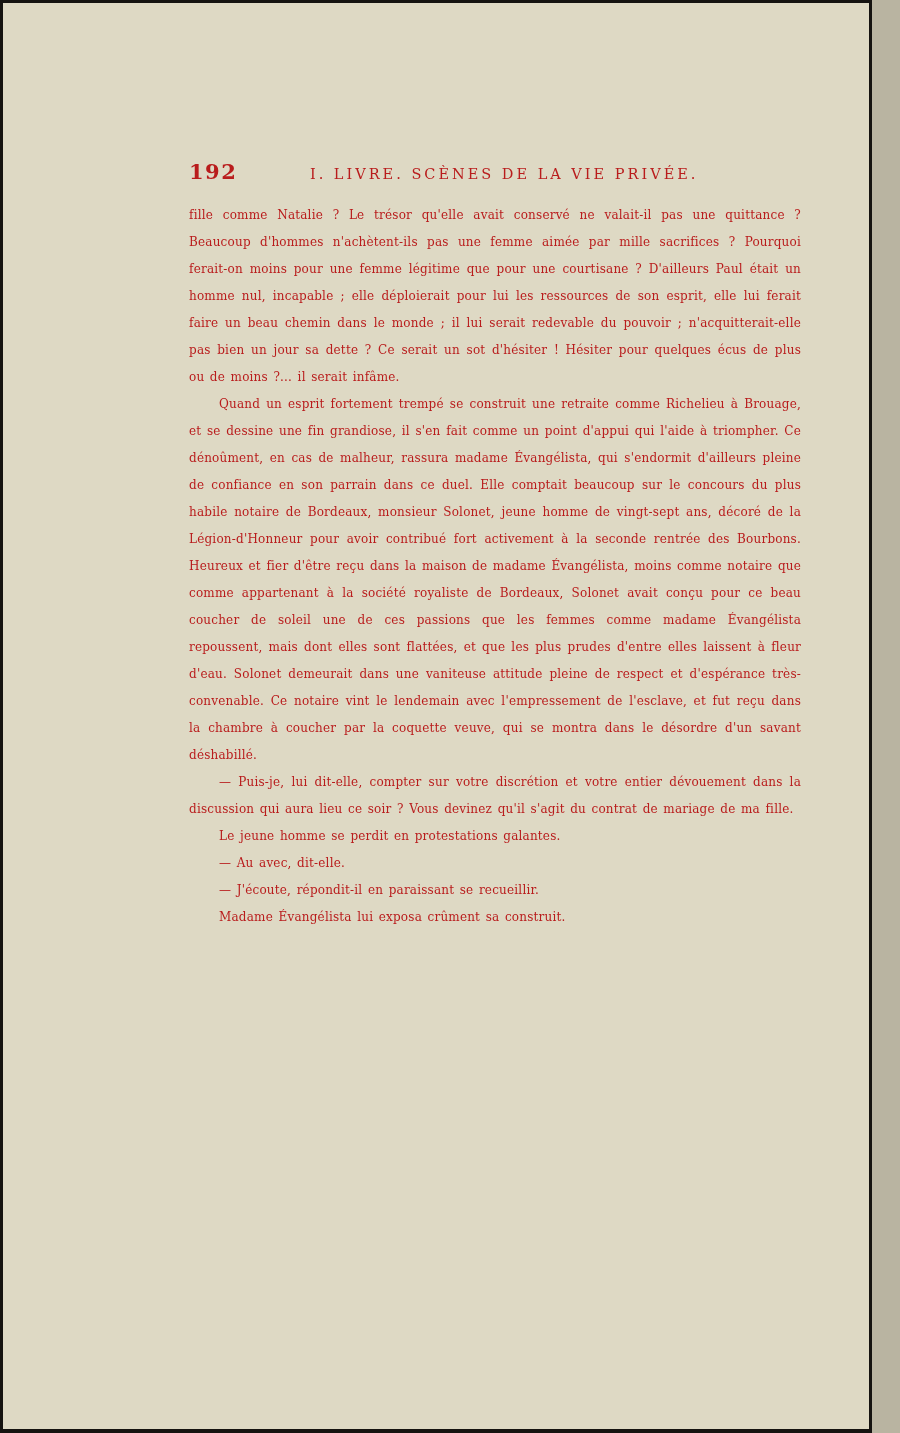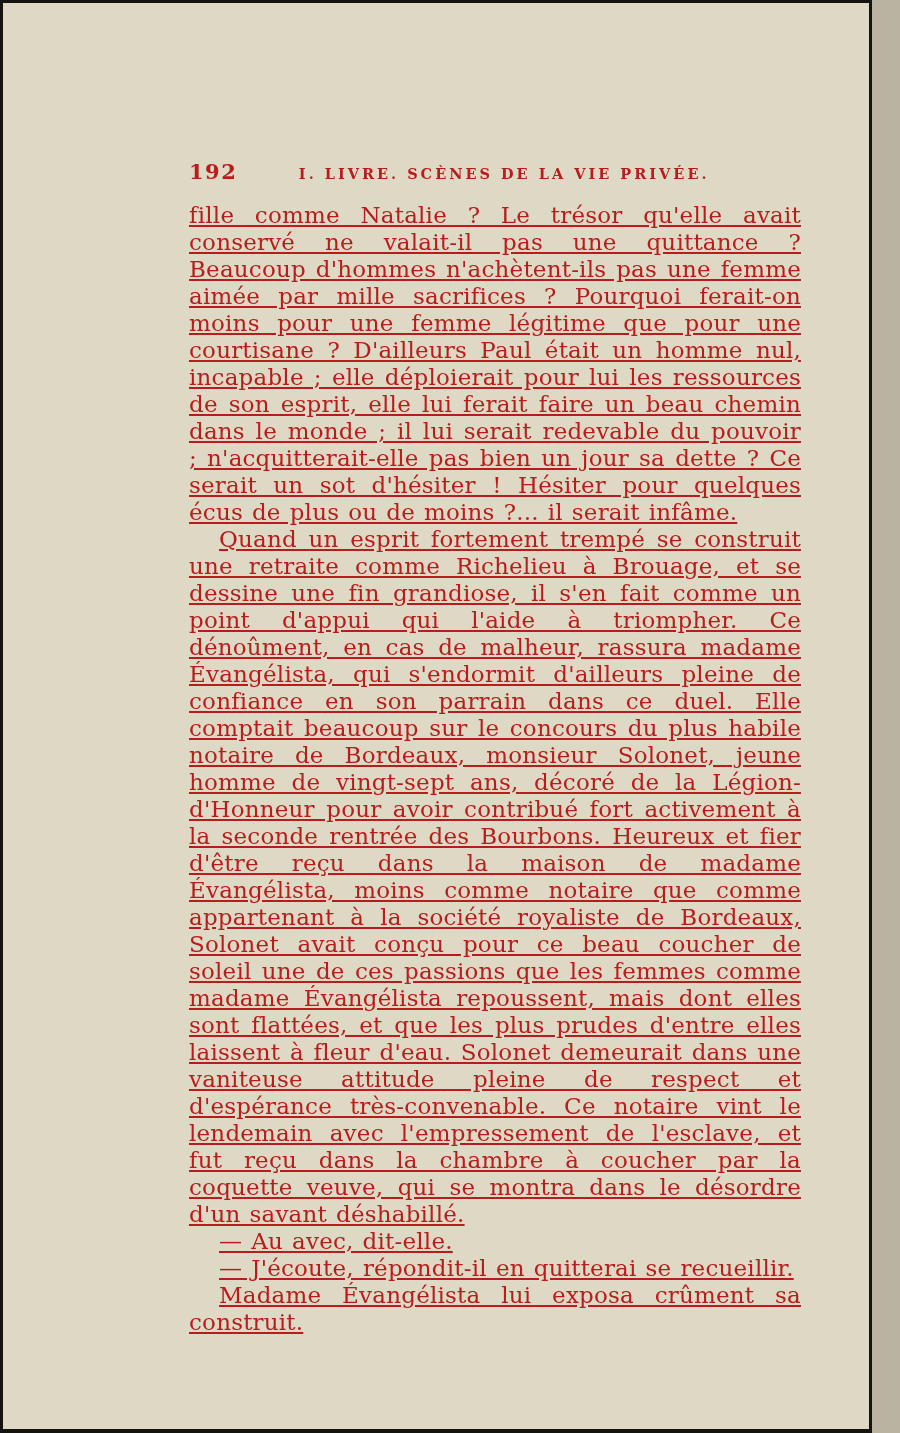--- a/index.html
+++ b/index.html
@@ -35,31 +35,30 @@
   .page-number {
     font-size: 21px;
     font-weight: bold;
     letter-spacing: 1.5px;
   }
   .running-title {
     flex: 1;
     text-align: center;
     font-size: 14.5px;
     letter-spacing: 3px;
-    font-weight: bold;
+    font-weight: normal;
     padding-right: 30px;
     white-space: nowrap;
   }
   .body-text {
-    font-size: 23px;
+    font-size: 12px;
     line-height: 27px;
     text-align: justify;
     letter-spacing: 0.2px;
     word-spacing: 1.5px;
-    text-decoration: underline;
   }
   .para {
     margin: 0;
     text-indent: 0;
   }
   .para.indent {
     text-indent: 30px;
   }
 </style>
 </head>
@@ -69,19 +68,21 @@
   <div class="content">
 
     <div class="running-head">
       <span class="page-number">192</span>
       <span class="running-title">I. LIVRE. SCÈNES DE LA VIE PRIVÉE.</span>
     </div>
 
     <div class="body-text">
       <p class="para">fille comme Natalie ? Le trésor qu'elle avait conservé ne valait-il pas une quittance ? Beaucoup d'hommes n'achètent-ils pas une femme aimée par mille sacrifices ? Pourquoi ferait-on moins pour une femme légitime que pour une courtisane ? D'ailleurs Paul était un homme nul, incapable ; elle déploierait pour lui les ressources de son esprit, elle lui ferait faire un beau chemin dans le monde ; il lui serait redevable du pouvoir ; n'acquitterait-elle pas bien un jour sa dette ? Ce serait un sot d'hésiter ! Hésiter pour quelques écus de plus ou de moins ?... il serait infâme.</p>
       <p class="para indent">Quand un esprit fortement trempé se construit une retraite comme Richelieu à Brouage, et se dessine une fin grandiose, il s'en fait comme un point d'appui qui l'aide à triompher. Ce dénoûment, en cas de malheur, rassura madame Évangélista, qui s'endormit d'ailleurs pleine de confiance en son parrain dans ce duel. Elle comptait beaucoup sur le concours du plus habile notaire de Bordeaux, monsieur Solonet, jeune homme de vingt-sept ans, décoré de la Légion-d'Honneur pour avoir contribué fort activement à la seconde rentrée des Bourbons. Heureux et fier d'être reçu dans la maison de madame Évangélista, moins comme notaire que comme appartenant à la société royaliste de Bordeaux, Solonet avait conçu pour ce beau coucher de soleil une de ces passions que les femmes comme madame Évangélista repoussent, mais dont elles sont flattées, et que les plus prudes d'entre elles laissent à fleur d'eau. Solonet demeurait dans une vaniteuse attitude pleine de respect et d'espérance très-convenable. Ce notaire vint le lendemain avec l'empressement de l'esclave, et fut reçu dans la chambre à coucher par la coquette veuve, qui se montra dans le désordre d'un savant déshabillé.</p>
+      <p class="para indent">— Puis-je, lui dit-elle, compter sur votre discrétion et votre entier dévouement dans la discussion qui aura lieu ce soir ? Vous devinez qu'il s'agit du contrat de mariage de ma fille.</p>
+      <p class="para indent">Le jeune homme se perdit en protestations galantes.</p>
       <p class="para indent">— Au avec, dit-elle.</p>
-      <p class="para indent">— J'écoute, répondit-il en quitterai se recueillir.</p>
+      <p class="para indent">— J'écoute, répondit-il en paraissant se recueillir.</p>
       <p class="para indent">Madame Évangélista lui exposa crûment sa construit.</p>
     </div>
 
   </div>
 </div>
 
 </body></html>

